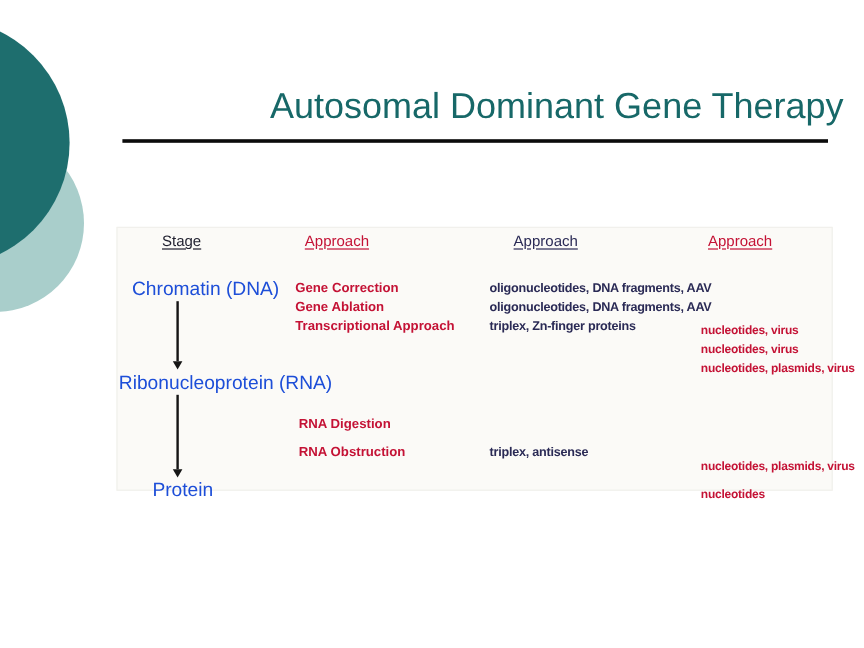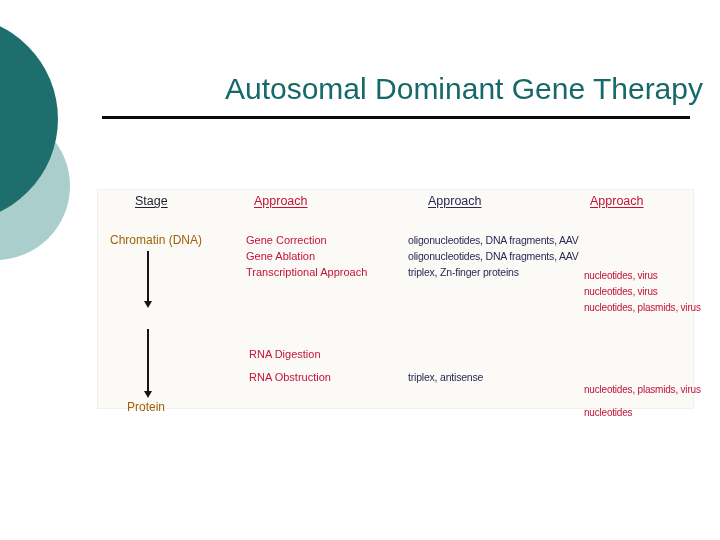--- a/index.html
+++ b/index.html
@@ -25,35 +25,35 @@
     background:#fbfaf7;border:1px solid #f1f0ec;box-sizing:border-box;
   }
   .hdr{
     position:absolute;top:4px;font-size:12.5px;font-weight:400;
     text-decoration:underline;text-underline-offset:2px;white-space:nowrap;
   }
   .hdr-stage{left:37px;color:#1f1f2e;}
   .hdr-approach{left:156px;color:#c41235;text-align:center;}
   .hdr-methods{left:330px;color:#2a2a55;}
   .hdr-delivery{left:492px;color:#c41235;}
-  .stage-label{position:absolute;font-size:12px;color:#a16207;white-space:nowrap;}
+  .stage-label{position:absolute;font-size:16px;color:#1d4ed8;white-space:nowrap;}
   .stage-chromatin{left:12px;top:43px;}
   .stage-rna{left:1px;top:121px;}
   .stage-protein{left:29px;top:210px;}
   
   .arrow{position:absolute;left:49px;width:2px;background:#151515;}
   .arrow::after{
     content:"";position:absolute;bottom:-7px;left:-3px;
     border-left:4px solid transparent;border-right:4px solid transparent;
     border-top:7px solid #151515;
   }
   .arrow-1{top:61px;height:50px;}
   .arrow-2{top:139px;height:62px;}
   
-  .cell{position:absolute;white-space:nowrap;}
+  .cell{position:absolute;white-space:nowrap;font-weight:bold;}
   .cell-approach{color:#c41235;font-size:11px;}
   .cell-methods{color:#2a2a55;font-size:10.5px;letter-spacing:-0.2px;margin-left:19px;}
   .cell-delivery{color:#c41235;font-size:10px;letter-spacing:-0.2px;margin-top:36px;}
   .col-a{left:148px;} .col-a2{left:151px;}
   .col-m{left:291px;}
   .col-d{left:486px;}
   .row1{top:44px;} .row2{top:60px;} .row3{top:76px;}
   .row4{top:158px;} .row5{top:181px;}
 </style>
 </head>
@@ -67,20 +67,21 @@
 
 <div class="diagram">
 
   <span class="hdr hdr-stage">Stage</span>
   <span class="hdr hdr-approach">Approach</span>
   <span class="hdr hdr-methods">Approach</span>
   <span class="hdr hdr-delivery">Approach</span>
 
   <span class="stage-label stage-chromatin">Chromatin (DNA)</span>
   <div class="arrow arrow-1"></div>
+  <span class="stage-label stage-rna">Ribonucleoprotein (RNA)</span>
   <div class="arrow arrow-2"></div>
   <span class="stage-label stage-protein">Protein</span>
 
   <span class="cell cell-approach col-a row1">Gene Correction</span>
   <span class="cell cell-methods col-m row1">oligonucleotides, DNA fragments, AAV</span>
   <span class="cell cell-delivery col-d row1">nucleotides, virus</span>
 
   <span class="cell cell-approach col-a row2">Gene Ablation</span>
   <span class="cell cell-methods col-m row2">oligonucleotides, DNA fragments, AAV</span>
   <span class="cell cell-delivery col-d row2">nucleotides, virus</span>

